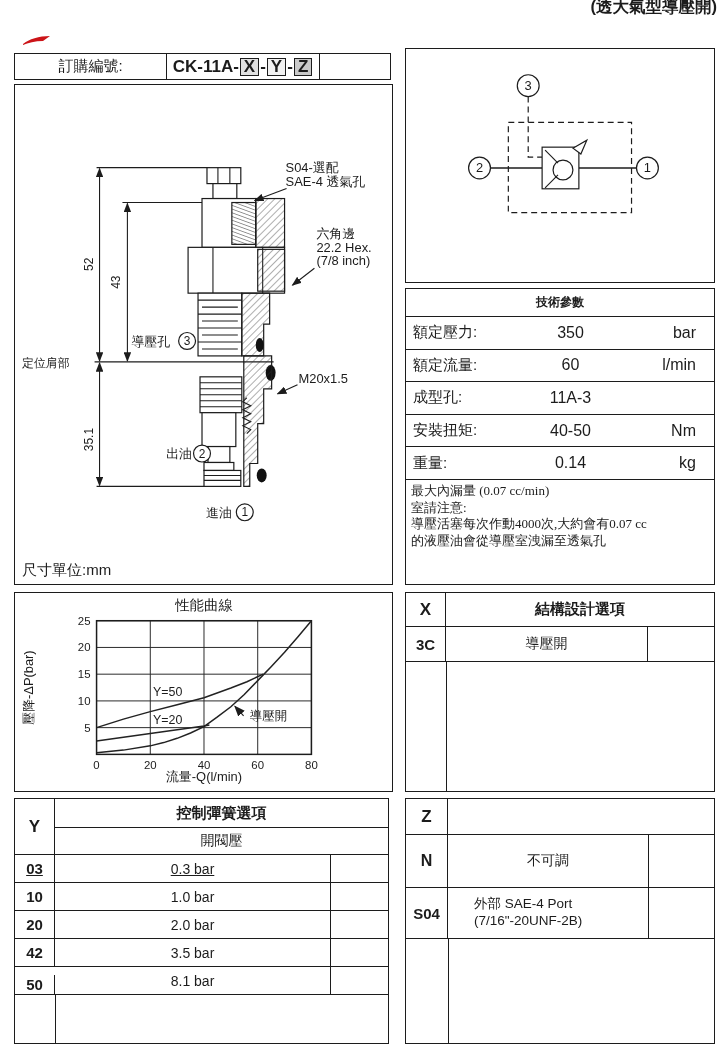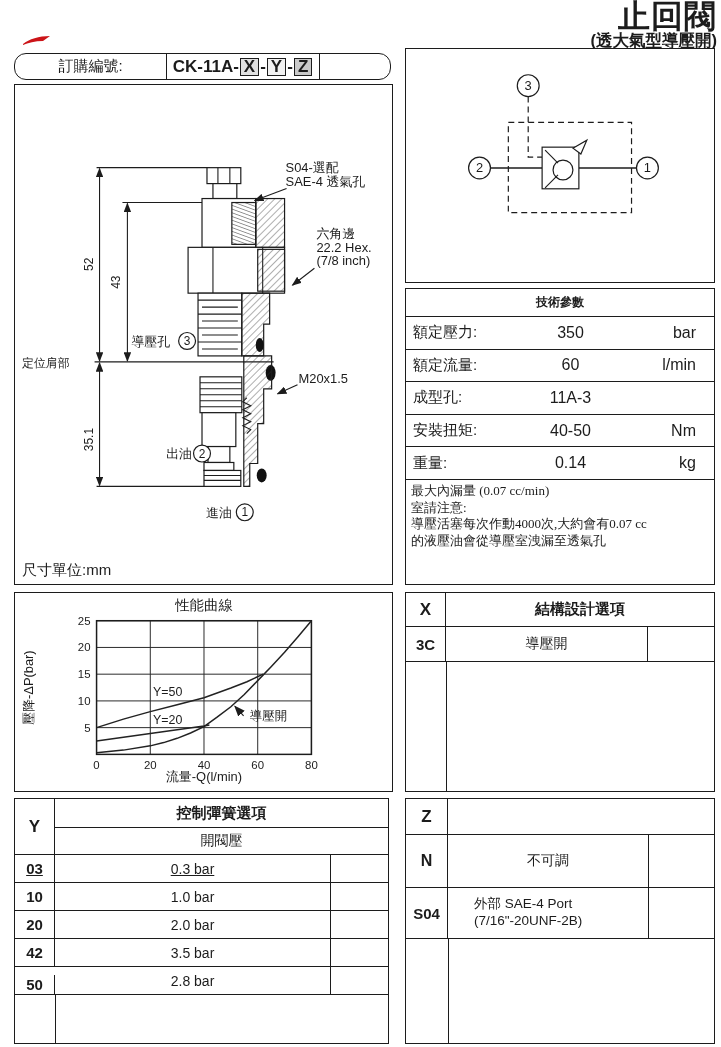--- a/index.html
+++ b/index.html
@@ -6,21 +6,21 @@
   html,body{margin:0;padding:0;background:#fff;}
   body{width:721px;height:1047px;position:relative;overflow:hidden;
        font-family:"Liberation Sans","DejaVu Sans",sans-serif;color:var(--ink);}
   .abs{position:absolute;box-sizing:border-box;}
   .box{border:1.6px solid var(--ink);}
   
   .title-block{right:4px;top:0;text-align:right;line-height:1.05;}
   .main-title{font-size:32px;font-weight:bold;letter-spacing:1px;}
   .sub-title{font-size:16.5px;font-weight:bold;margin-top:-2px;}
   
-  .order{left:14px;top:53px;width:377px;height:27px;display:flex;align-items:stretch;border-radius:12px;}
+  .order{left:14px;top:53px;width:377px;height:27px;display:flex;align-items:stretch;}
   .order .c{display:flex;align-items:center;justify-content:center;box-sizing:border-box;}
   .order .c1{width:152px;border-right:1.4px solid var(--ink);font-size:15px;}
   .order .c2{width:153px;border-right:1.4px solid var(--ink);font-size:17px;font-weight:bold;}
   .order .c3{flex:1;}
   .code-box{display:inline-block;border:1.6px solid var(--ink);padding:0 3px;line-height:16px;margin:0 1px;}
   .cb-x{background:#e0e0e0;} .cb-y{background:#f1f1f1;} .cb-z{background:#c9c9c9;}
   
   svg text{font-family:"Liberation Sans","DejaVu Sans",sans-serif;fill:var(--ink);}
   .t13{font-size:13px;} .t12{font-size:12px;}
   .ln{stroke:var(--ink);stroke-width:1.1;fill:none;}
@@ -57,21 +57,20 @@
   .unit-note{position:absolute;left:7px;bottom:4px;font-size:15px;}
 </style>
 </head>
 <body>
 
 <svg class="abs swoosh" width="30" height="12" viewBox="0 0 30 12">
   <path d="M1,9 C7,4 17,1 28,1 L21,6 C13,6 6,8 1,10 Z" fill="#cc1418"></path>
 </svg>
 
 <div class="abs title-block">
-  <div class="main-title">止回閥</div>
   <div class="sub-title">(透大氣型導壓開)</div>
 </div>
 
 <div class="abs box order">
   <div class="c c1">訂購編號:</div>
   <div class="c c2">
     <span>CK-11A-</span>
       <span class="code-box cb-x">X</span>
       <span>-</span>
       <span class="code-box cb-y">Y</span>
@@ -323,21 +322,21 @@
     <div class="ocell b-r b-b" style="flex:1;font-size:14px;">2.0 bar</div>
     <div class="ocell b-b" style="width:57px;"></div>
   </div>
   <div class="orow" style="height:28px;">
     <div class="ocell b-r b-b code" style="width:40px;">42</div>
     <div class="ocell b-r b-b" style="flex:1;font-size:14px;">3.5 bar</div>
     <div class="ocell b-b" style="width:57px;"></div>
   </div>
   <div class="orow" style="height:28px;">
     <div class="ocell b-r b-b code" style="width:40px;margin-top:8px;">50</div>
-    <div class="ocell b-r b-b" style="flex:1;font-size:14px;">2.8 bar</div>
+    <div class="ocell b-r b-b" style="flex:1;font-size:14px;">8.1 bar</div>
     <div class="ocell b-b" style="width:57px;"></div>
   </div>
   <div class="filler">
     <div class="b-r" style="width:40px;"></div>
   </div>
 </div>
 
 <div class="abs box opt z-box">
   <div class="orow" style="height:36px;">
     <div class="ocell b-r b-b code" style="width:42px;font-size:17px;">Z</div>

